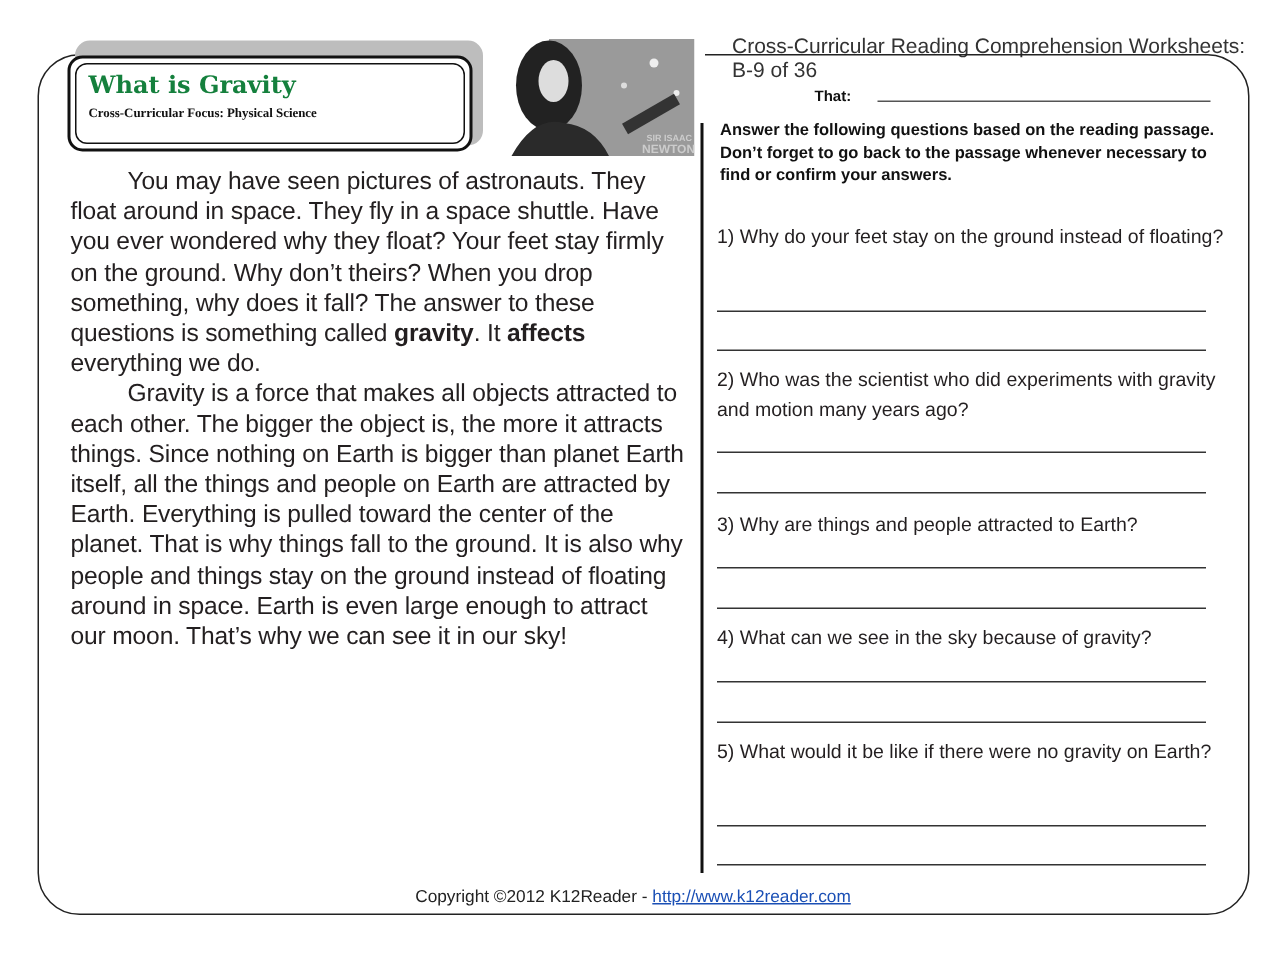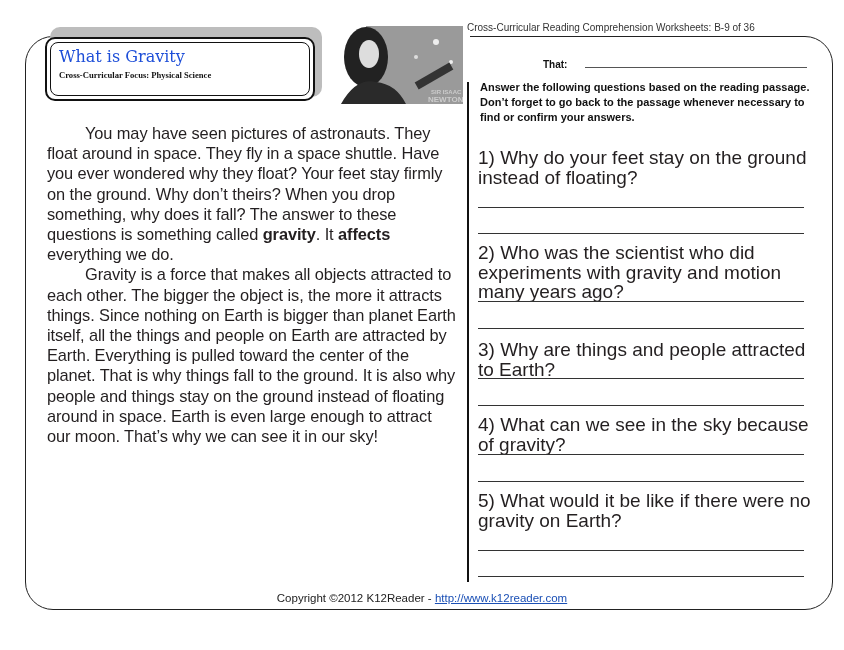--- a/index.html
+++ b/index.html
@@ -1,32 +1,32 @@
 <!DOCTYPE html>
 <html><head>
 <meta charset="utf-8">
 <style>
   html,body{margin:0;padding:0;background:#fff;}
   body{width:844px;height:650px;position:relative;overflow:hidden;font-family:"Liberation Sans",sans-serif;color:#231f20;}
-  .header-text{position:absolute;left:467px;top:22px;font-size:10px;color:#333;}
+  .header-text{position:absolute;left:488px;top:22px;font-size:14px;color:#333;}
   .frame{position:absolute;left:25px;top:36px;width:808px;height:574px;border:1.5px solid #222;border-radius:28px;box-sizing:border-box;}
   .topline-mask{position:absolute;left:300px;top:30px;width:170px;height:12px;background:#fff;}
   .title-shadow{position:absolute;left:50px;top:27px;width:272px;height:70px;background:#bdbdbd;border-radius:10px;}
   .title-box{position:absolute;left:45px;top:37px;width:270px;height:64px;border:2px solid #111;border-radius:10px;background:#fff;box-sizing:border-box;}
   .title-box-inner{position:absolute;left:3px;top:3px;right:3px;bottom:3px;border:1px solid #111;border-radius:8px;}
-  .title{position:absolute;left:59px;top:47px;font-family:"DejaVu Serif",serif;font-weight:normal;font-size:16px;color:#1d4ed8;}
+  .title{position:absolute;left:59px;top:47px;font-family:"DejaVu Serif",serif;font-weight:bold;font-size:16px;color:#15803d;}
   .subtitle{position:absolute;left:59px;top:70px;font-family:Liberation Serif, serif;font-weight:bold;font-size:8.6px;color:#111;}
   .portrait{position:absolute;left:336px;top:22px;width:127px;height:82px;}
   .divider{position:absolute;left:467px;top:82px;width:2px;height:500px;background:#111;}
-  .passage{position:absolute;left:47px;top:123px;width:410px;font-size:16.4px;line-height:20.2px;color:#231f20;letter-spacing:-0.1px;}
+  .passage{position:absolute;left:47px;top:111px;width:410px;font-size:16.4px;line-height:20.2px;color:#231f20;letter-spacing:-0.1px;}
   .passage p{margin:0;text-indent:38px;}
   .name-row{position:absolute;left:543px;top:59px;font-size:10px;font-weight:bold;color:#111;}
   .name-line{position:absolute;left:585px;top:67px;width:222px;border-bottom:1px solid #555;}
   .instructions{position:absolute;left:480px;top:80px;width:330px;font-size:11px;font-weight:bold;line-height:15px;color:#111;}
-  .q{position:absolute;left:478px;font-size:19px;line-height:19.5px;color:#231f20;width:340px;}
+  .q{position:absolute;left:478px;font-size:13px;line-height:19.5px;color:#231f20;width:340px;}
   .ans{position:absolute;left:478px;width:326px;border-bottom:1px solid #333;}
   .copyright{position:absolute;left:0;width:844px;top:592px;text-align:center;font-size:11.5px;color:#222;}
   .copyright a{color:#1a4fb5;text-decoration:underline;}
 </style>
 </head>
 <body>
 
 <div class="header-text">Cross-Curricular Reading Comprehension Worksheets: B-9 of 36</div>
 
 <div class="frame"></div>

